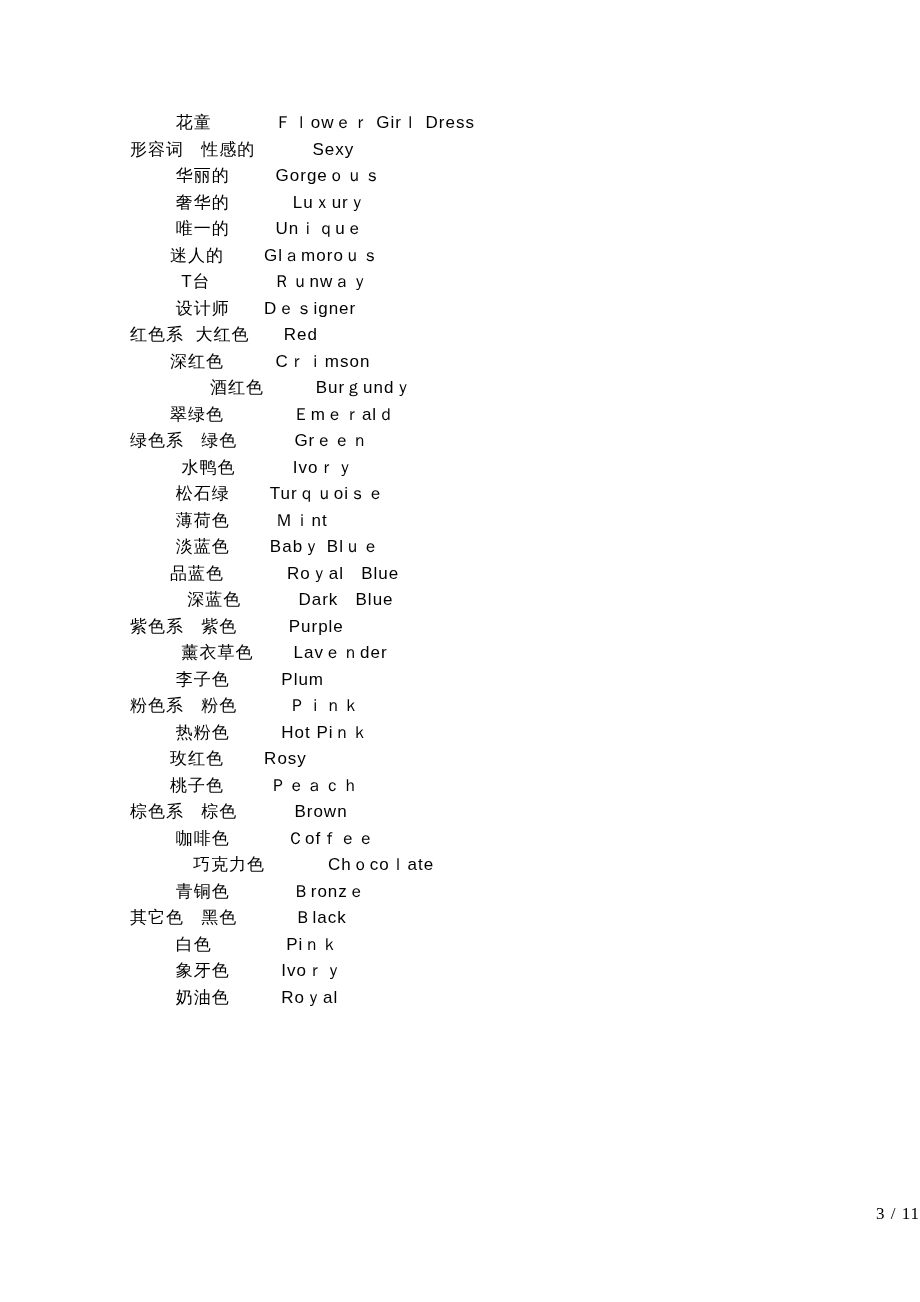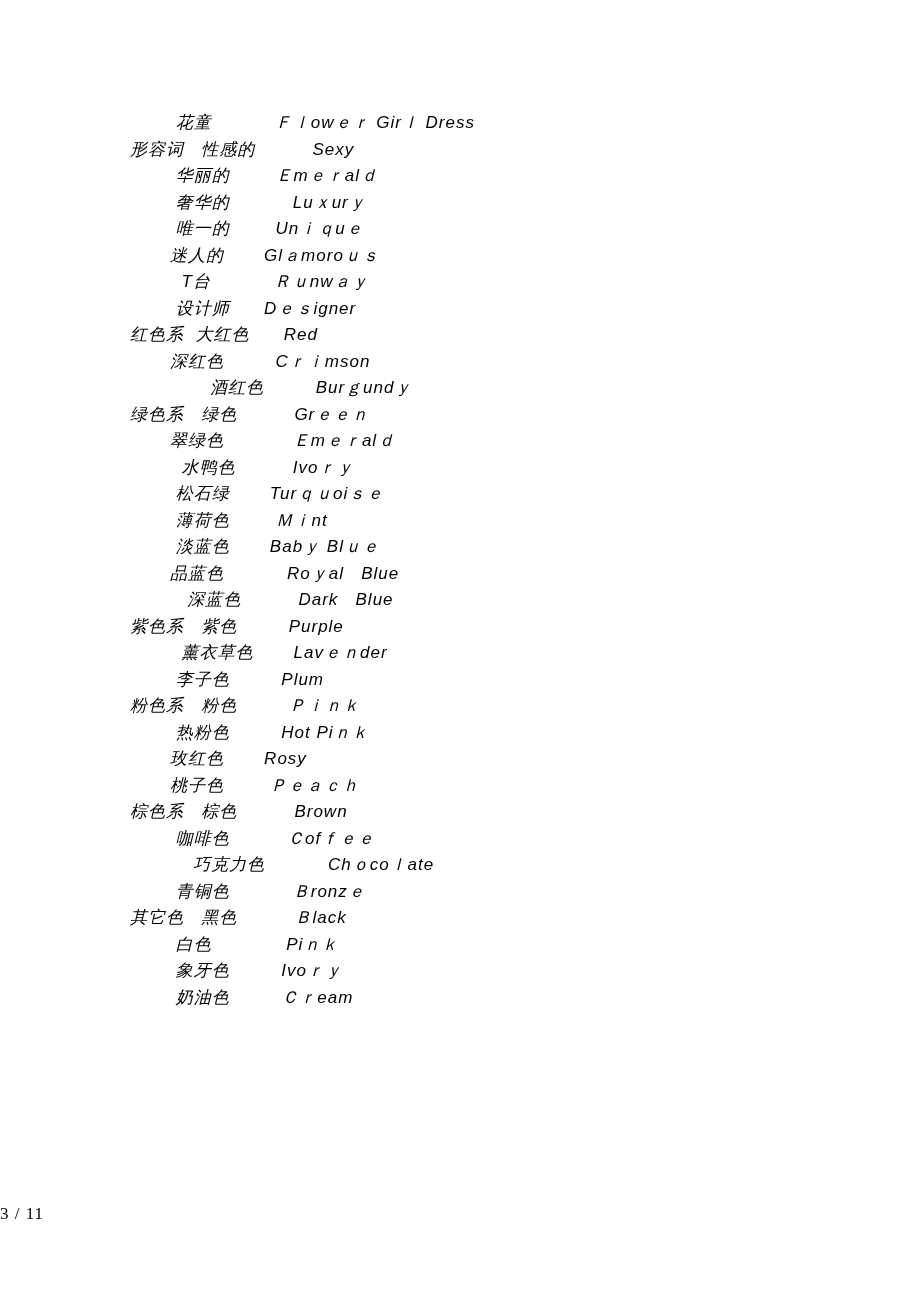--- a/index.html
+++ b/index.html
@@ -16,64 +16,63 @@
   .content {
     position: absolute;
     top: 110px;
     left: 130px;
     width: 660px;
   }
   .row {
     line-height: 26.5px;
     white-space: pre;
     letter-spacing: 1px;
-    font-style: italic;
   }
   .footer {
     position: absolute;
     bottom: 78px;
     width: 920px;
-    text-align: left;
+    text-align: right;
     font-family: "Times New Roman", serif;
     font-size: 17px;
     letter-spacing: 1px;
   }
 </style>
 </head>
 <body>
 
 <div class="content" id="rows">
     <div class="row">        花童           Ｆｌowｅｒ Girｌ Dress</div>
     <div class="row">形容词   性感的          Sexy</div>
-    <div class="row">        华丽的        Ｅmｅｒalｄ</div>
+    <div class="row">        华丽的        Gorgeｏｕｓ</div>
     <div class="row">        奢华的           Luｘurｙ</div>
     <div class="row">        唯一的        Unｉｑuｅ</div>
     <div class="row">       迷人的       Glａmoroｕｓ</div>
     <div class="row">         T台           Ｒｕnwａｙ</div>
     <div class="row">        设计师      Dｅｓigner</div>
     <div class="row">红色系  大红色      Red</div>
     <div class="row">       深红色         Cｒｉmson</div>
     <div class="row">              酒红色         Burｇundｙ</div>
+    <div class="row">       翠绿色            Ｅmｅｒalｄ</div>
     <div class="row">绿色系   绿色          Grｅｅｎ</div>
-    <div class="row">       翠绿色            Ｅmｅｒalｄ</div>
     <div class="row">         水鸭色          Ivoｒｙ</div>
     <div class="row">        松石绿       Turｑｕoiｓｅ</div>
     <div class="row">        薄荷色        Ｍｉnt</div>
     <div class="row">        淡蓝色       Babｙ Blｕｅ</div>
     <div class="row">       品蓝色           Roｙal   Blue</div>
     <div class="row">          深蓝色          Dark   Blue</div>
     <div class="row">紫色系   紫色         Purple</div>
     <div class="row">         薰衣草色       Lavｅｎder</div>
     <div class="row">        李子色         Plum</div>
     <div class="row">粉色系   粉色         Ｐｉｎｋ</div>
     <div class="row">        热粉色         Hot Piｎｋ</div>
     <div class="row">       玫红色       Rosy</div>
     <div class="row">       桃子色        Ｐｅａｃｈ</div>
     <div class="row">棕色系   棕色          Brown</div>
     <div class="row">        咖啡色          Ｃofｆｅｅ</div>
     <div class="row">           巧克力色           Chｏcoｌate</div>
     <div class="row">        青铜色           Ｂronzｅ</div>
     <div class="row">其它色   黑色          Ｂlack</div>
     <div class="row">        白色             Piｎｋ</div>
     <div class="row">        象牙色         Ivoｒｙ</div>
-    <div class="row">        奶油色         Ｃｒeam</div>
+    <div class="row">        奶油色         Roｙal</div>
   </div>
 <div class="footer">3 / 11</div>
 
 </body></html>

